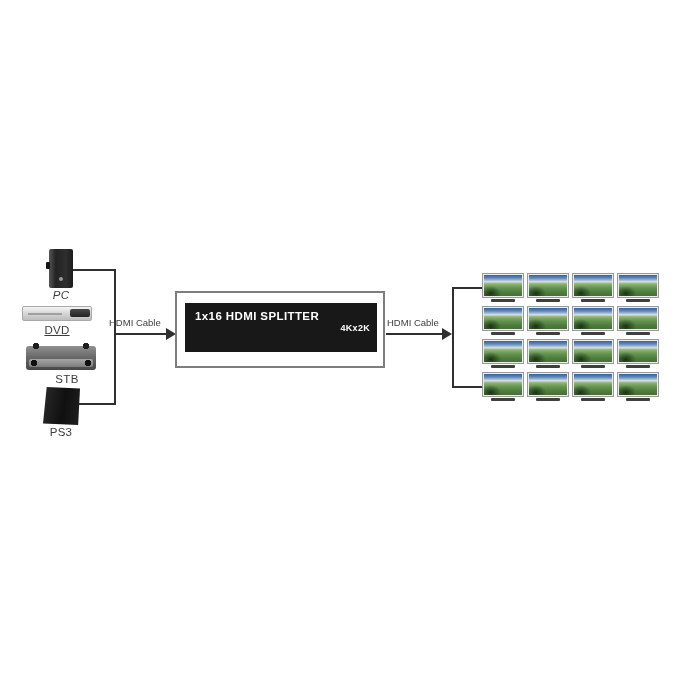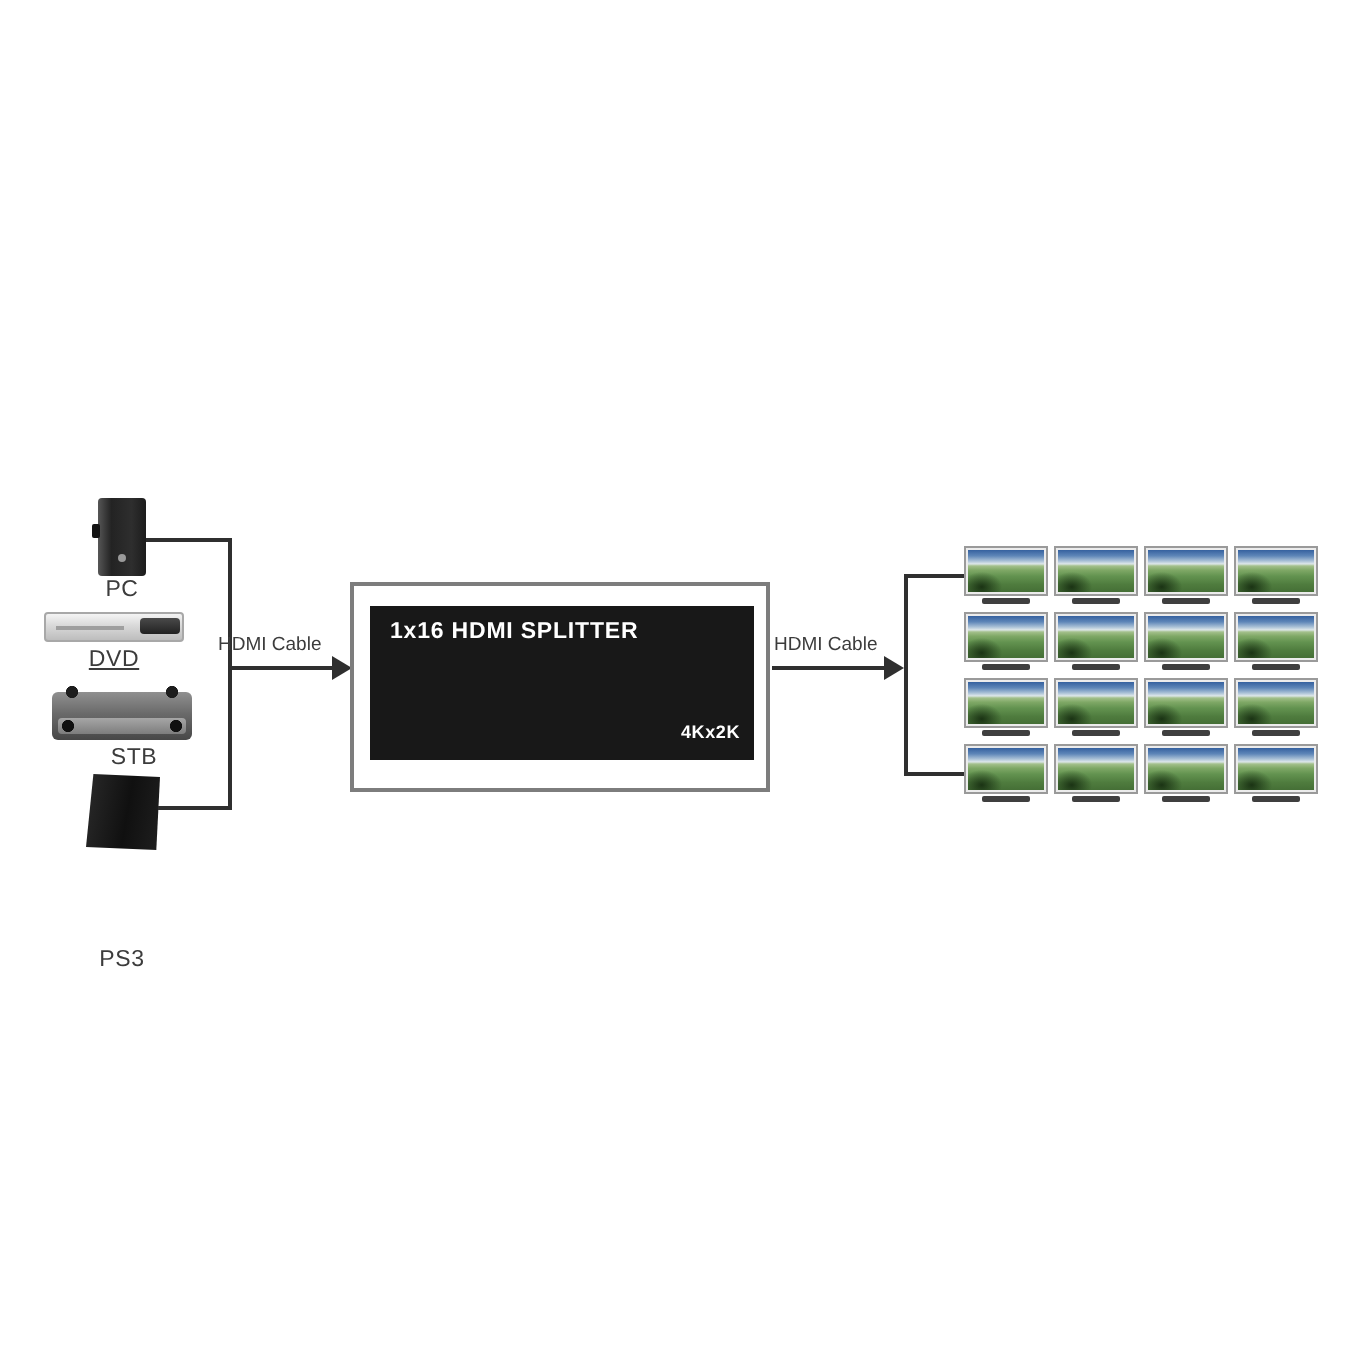--- a/index.html
+++ b/index.html
@@ -37,53 +37,53 @@
   .stb-icon::after{content:"";position:absolute;left:3px;bottom:3px;width:64px;height:8px;
     background:radial-gradient(circle 5px at 5px 4px,#101010 60%,transparent 61%),
                radial-gradient(circle 5px at 59px 4px,#101010 60%,transparent 61%),
                linear-gradient(180deg,#a6a6a6,#7d7d7d);border-radius:2px;}
 
   .ps3-icon{position:absolute;left:43px;top:387px;width:37px;height:38px;
     background:linear-gradient(100deg,#2a2a2a 0%,#101010 55%,#1f1f1f 100%);
     clip-path:polygon(10% 0,100% 4%,95% 100%,0 96%);}
 
   
-  .splitter-outer{position:absolute;left:175px;top:291px;width:210px;height:105px;background:#ffffff;
+  .splitter-outer{position:absolute;left:175px;top:291px;width:210px;height:77px;background:#ffffff;
     border:2px solid #7d7d7d;box-sizing:border-box;text-align:center;}
   .splitter-inner{position:absolute;left:8px;top:10px;right:6px;bottom:14px;background:var(--splitter-bg);}
   .splitter-title{position:absolute;left:10px;top:7px;color:var(--splitter-text);font-size:11.5px;font-weight:bold;letter-spacing:.4px;white-space:nowrap;}
-  .splitter-badge{position:absolute;right:7px;bottom:9px;color:var(--splitter-text);font-size:9px;font-weight:bold;letter-spacing:.3px;}
+  .splitter-badge{position:absolute;right:7px;bottom:19px;color:var(--splitter-text);font-size:9px;font-weight:bold;letter-spacing:.3px;}
 
   
   #monitor-grid{position:absolute;left:482px;top:273px;display:grid;
     grid-template-columns:repeat(4,42px);column-gap:3px;row-gap:4px;}
   .monitor{width:42px;}
   .tv-frame{width:42px;height:25px;box-sizing:border-box;border:1px solid #9a9a9a;background:#ececec;padding:1px;}
   .tv-screen{width:100%;height:100%;
     background:
       radial-gradient(ellipse 45% 60% at 18% 88%, rgba(14,34,10,.8), rgba(14,34,10,0) 60%),
       linear-gradient(180deg,#35619f 0%,#5e86b8 14%,#a9c0d6 26%,#dde7e9 33%,#a3c08b 38%,#7fa866 48%,#639350 62%,#4f7c3e 82%,#456f36 100%);}
   .tv-stand{margin:1px auto 0;width:24px;height:3px;background:#3f3f3f;border-radius:1px;}
 </style>
 </head>
 <body>
 
 <div id="canvas">
 
   <div class="pc-icon"></div>
-  <div class="dev-label" style="left:34px;top:289px;">PC</div>
+  <div class="dev-label" style="left:34px;top:289px;font-style:italic;">PC</div>
 
   <div class="dvd-icon"></div>
   <div class="dev-label" style="left:30px;top:324px;text-decoration:underline;">DVD</div>
 
   <div class="stb-icon"></div>
   <div class="dev-label" style="left:40px;top:373px;">STB</div>
 
   <div class="ps3-icon"></div>
-  <div class="dev-label" style="left:34px;top:426px;margin-top:48px;">PS3</div>
+  <div class="dev-label" style="left:34px;top:426px;">PS3</div>
 
   <div class="hline" style="left:73px;top:269px;width:42px;height:2px;"></div>
   <div class="hline" style="left:79px;top:403px;width:36px;height:2px;"></div>
   <div class="vline" style="left:114px;top:269px;width:2px;height:136px;"></div>
 
   <div class="cable-label" style="left:109px;top:317px;">HDMI Cable</div>
   <div class="hline" style="left:114px;top:333px;width:53px;height:2px;"></div>
   <div class="arrow-head" style="left:166px;top:328px;"></div>
 
   <div class="splitter-outer">

